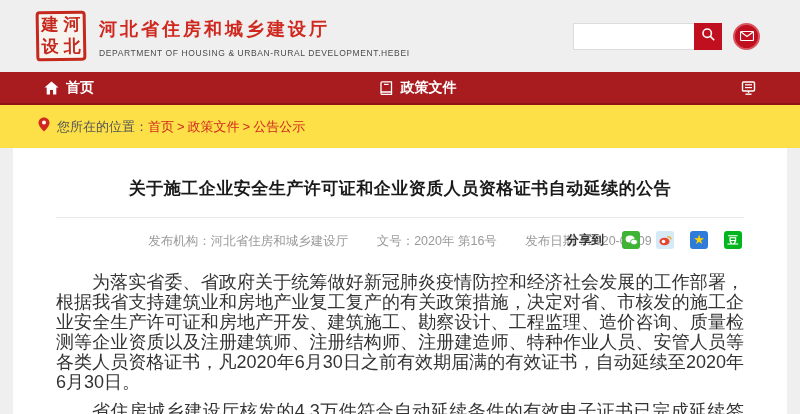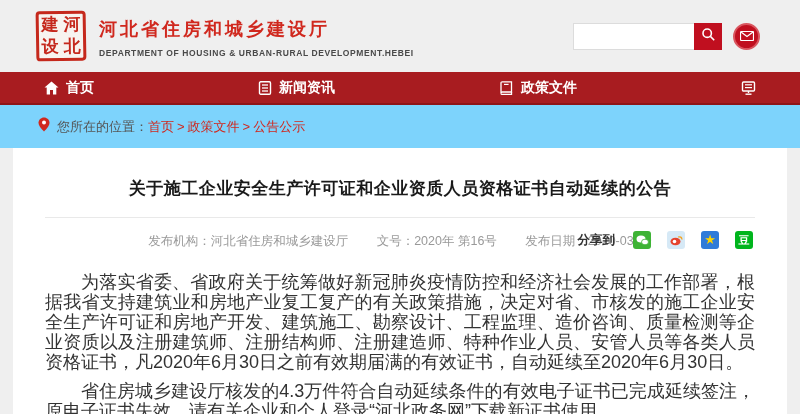--- a/index.html
+++ b/index.html
@@ -8,45 +8,45 @@
 
   
   .header { height:72px; display:flex; align-items:center; padding:0 40px 0 36px; background:#efefef; }
   .seal { width:50px; height:50px; border:3px solid #c5281c; border-radius:4px; background:#f7f3ef;
           display:grid; grid-template-columns:1fr 1fr; grid-template-rows:1fr 1fr; flex:0 0 auto;
           transform:rotate(-1deg); }
   .seal span { color:#c5281c; font-family:"Liberation Serif","DejaVu Serif",serif; font-weight:bold;
           font-size:17px; line-height:22px; text-align:center; }
   .site-id { margin-left:13px; }
   .site-title { color:#d0281e; font-size:18px; font-weight:bold; letter-spacing:3px; line-height:30px; }
-  .site-sub { color:#4a4a4a; font-size:8.5px; letter-spacing:0.6px; margin-top:4px; font-weight:bold; }
+  .site-sub { color:#4a4a4a; font-size:8.5px; letter-spacing:0.6px; margin-top:4px; font-weight:normal; }
   .header-right { margin-left:auto; display:flex; align-items:center; }
   .search-box { display:flex; height:27px; }
   .search-input { width:121px; height:27px; border:1px solid #dcdcdc; border-right:none; background:#fff;
           outline:none; padding:0 6px; font-size:12px; }
   .search-btn { width:28px; height:27px; background:#c00f1f; border:none; cursor:pointer;
           display:flex; align-items:center; justify-content:center; }
   .mail-btn { width:27px; height:27px; border-radius:50%; background:#c00f1f; border:2px solid #d9565f;
           margin-left:11px; display:flex; align-items:center; justify-content:center; cursor:pointer; }
 
   
   .nav { height:33px; background:#a81c20; border-bottom:2px solid #8f1417;
          display:flex; align-items:center; justify-content:space-between; padding:0 44px; }
   .nav-item { display:flex; align-items:center; gap:7px; color:#fff; font-size:14px; font-weight:bold;
          cursor:pointer; white-space:nowrap; }
   .nav-item svg { display:block; }
 
   
-  .crumbbar { height:43px; display:flex; align-items:center; padding:0 38px; background:#7dd3fc; }
+  .crumbbar { height:43px; display:flex; align-items:center; padding:0 38px; background:#fde047; }
   .crumb-label { color:#555; font-size:13px; margin-left:7px; }
   .crumb-link { color:#d0281e; font-size:13px; cursor:pointer; text-decoration:none; }
   .crumb-sep { color:#d0281e; font-size:13px; margin:0 3px; }
 
   
-  .card { margin:0 13px; background:#fff; height:266px; padding:0 32px; }
+  .card { margin:0 13px; background:#fff; height:266px; padding:0 43px; }
   .art-title { text-align:center; font-size:17px; font-weight:bold; color:#1a1a1a; padding-top:29px; letter-spacing:0.5px; }
   .title-rule { height:1px; background:#e9e9e9; margin-top:17px; }
   .meta-row { position:relative; margin-top:13px; height:18px; text-align:center; }
   .meta-item { color:#999; font-size:12.5px; margin:8px 12px; }
   .share { position:absolute; right:2px; top:0; display:flex; align-items:center; gap:16px; }
   .share-label { color:#333; font-size:12.5px; font-weight:bold; margin-right:2px; }
   .share-ico { width:18px; height:18px; border-radius:3px; display:flex; align-items:center; justify-content:center; cursor:pointer; }
   .ico-wechat { background:#3eb335; }
   .ico-weibo  { background:#d6e9f6; }
   .ico-qzone  { background:#2f7bd9; color:#ffd400; font-size:13px; line-height:18px; }
@@ -93,31 +93,20 @@
 </div>
 
 <div class="nav">
   <div class="nav-item">
     <span>
       <svg width="15" height="14" viewBox="0 0 15 14">
           <path d="M7.5 0.5 L14.5 6.5 H12.3 V13.5 H9 V9 H6 V13.5 H2.7 V6.5 H0.5 Z" fill="#fff"></path>
         </svg>
     </span>
     <span>首页</span>
-  </div>
-  <div class="nav-item">
-    <span>
-      <svg width="14" height="14" viewBox="0 0 14 14">
-          <rect x="1.5" y="0.8" width="11" height="12.4" rx="1.2" fill="none" stroke="#fff" stroke-width="1.4"></rect>
-          <line x1="4" y1="4" x2="10" y2="4" stroke="#fff" stroke-width="1.3"></line>
-          <line x1="4" y1="7" x2="10" y2="7" stroke="#fff" stroke-width="1.3"></line>
-          <line x1="4" y1="10" x2="10" y2="10" stroke="#fff" stroke-width="1.3"></line>
-        </svg>
-    </span>
-    <span>新闻资讯</span>
   </div>
   <div class="nav-item">
     <span>
       <svg width="15" height="14" viewBox="0 0 15 14">
           <path d="M2 2 Q2 0.8 3.2 0.8 H12.5 V11 H3.2 Q2 11 2 12.2 Z" fill="none" stroke="#fff" stroke-width="1.3"></path>
           <path d="M2 12.2 Q2 13.4 3.2 13.4 H12.5 V11" fill="none" stroke="#fff" stroke-width="1.3"></path>
           <line x1="5" y1="3.4" x2="9.6" y2="3.4" stroke="#fff" stroke-width="1.2"></line>
         </svg>
     </span>
     <span>政策文件</span>

